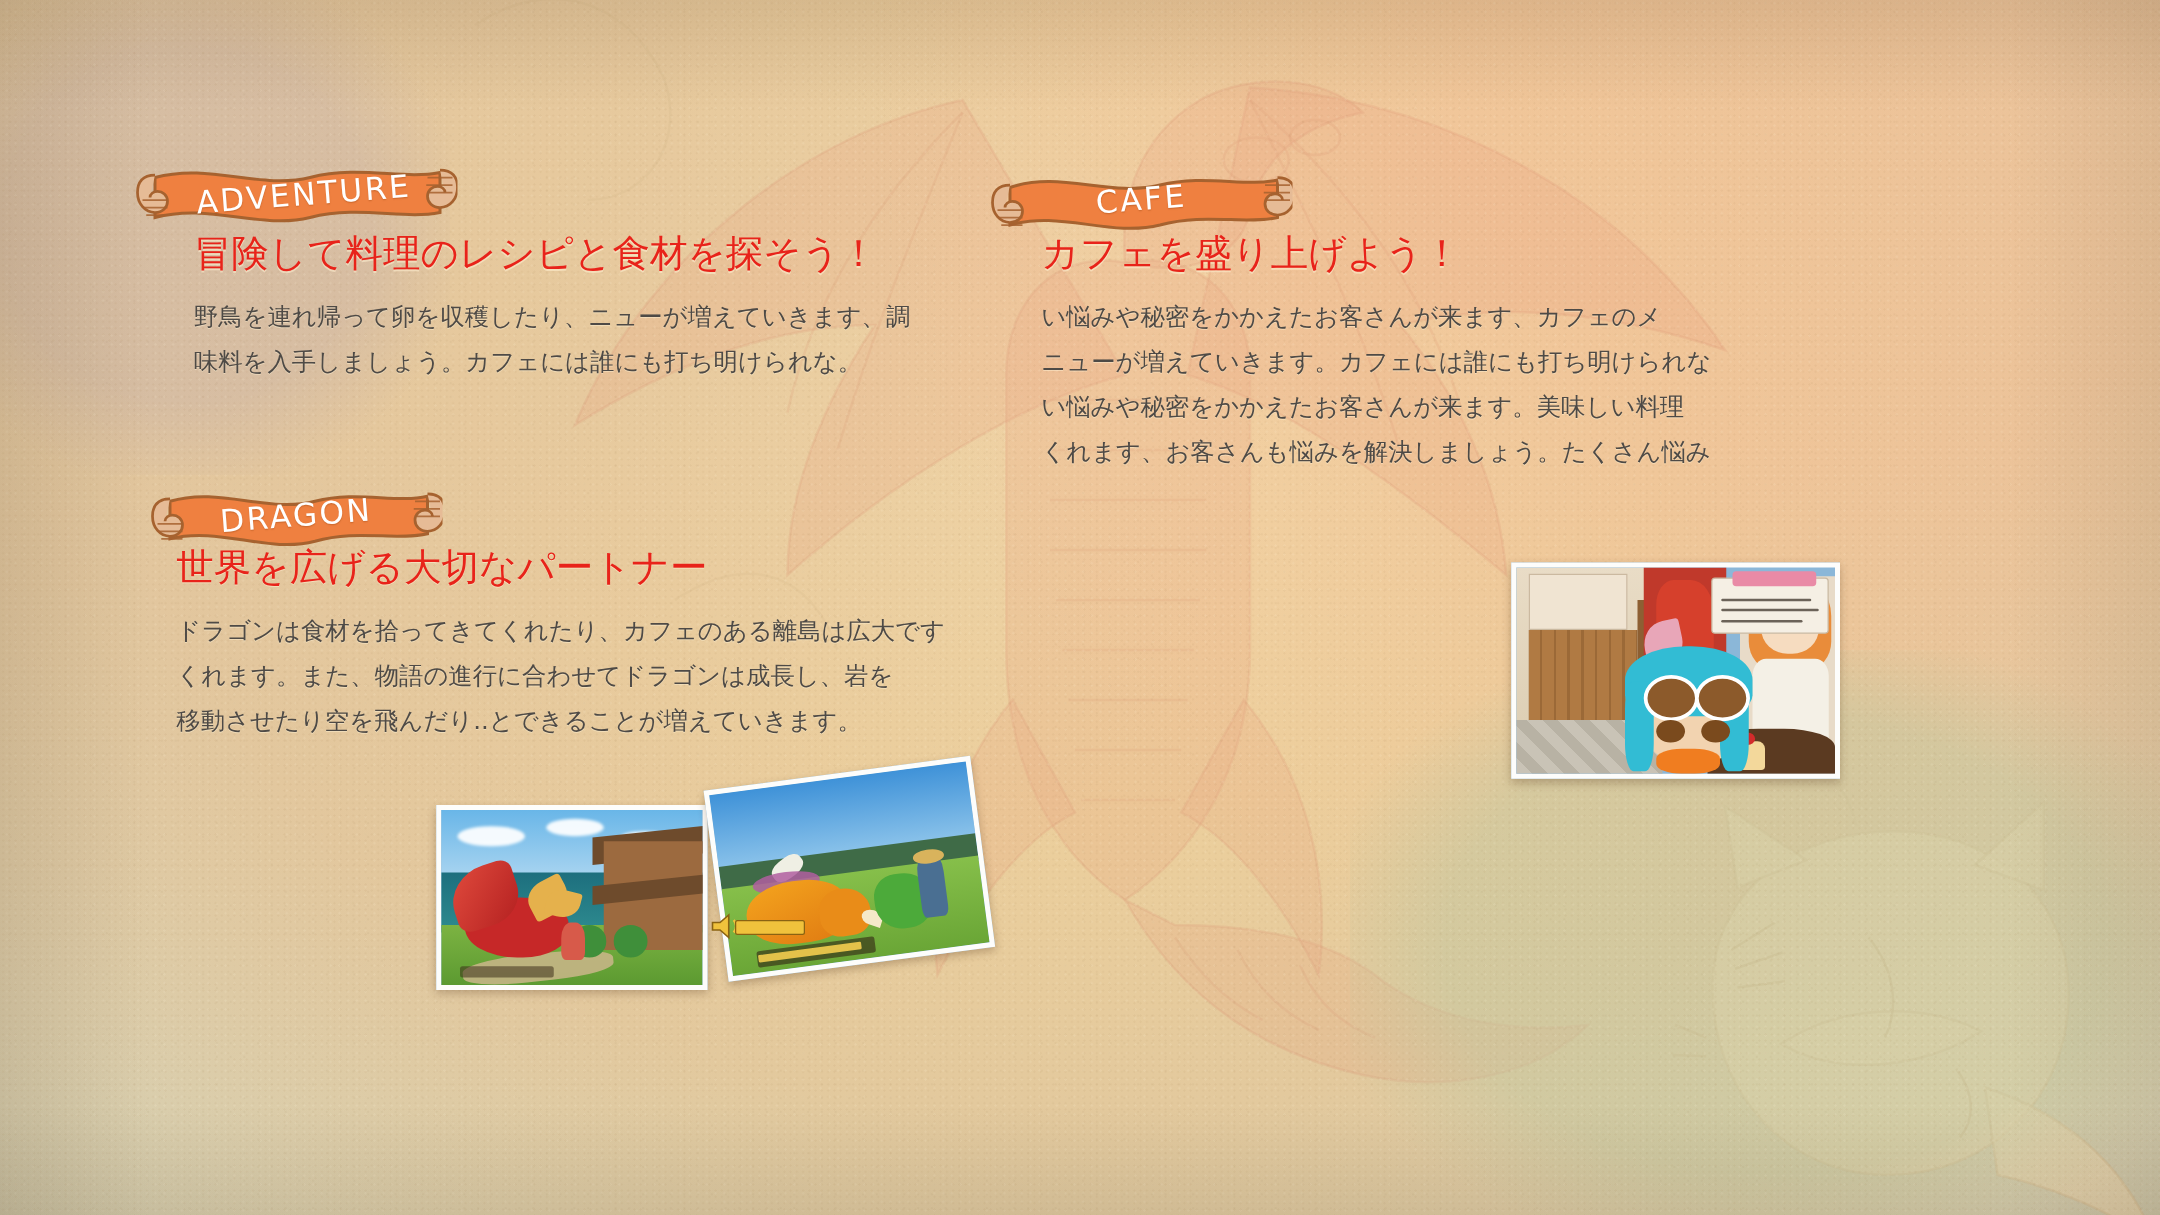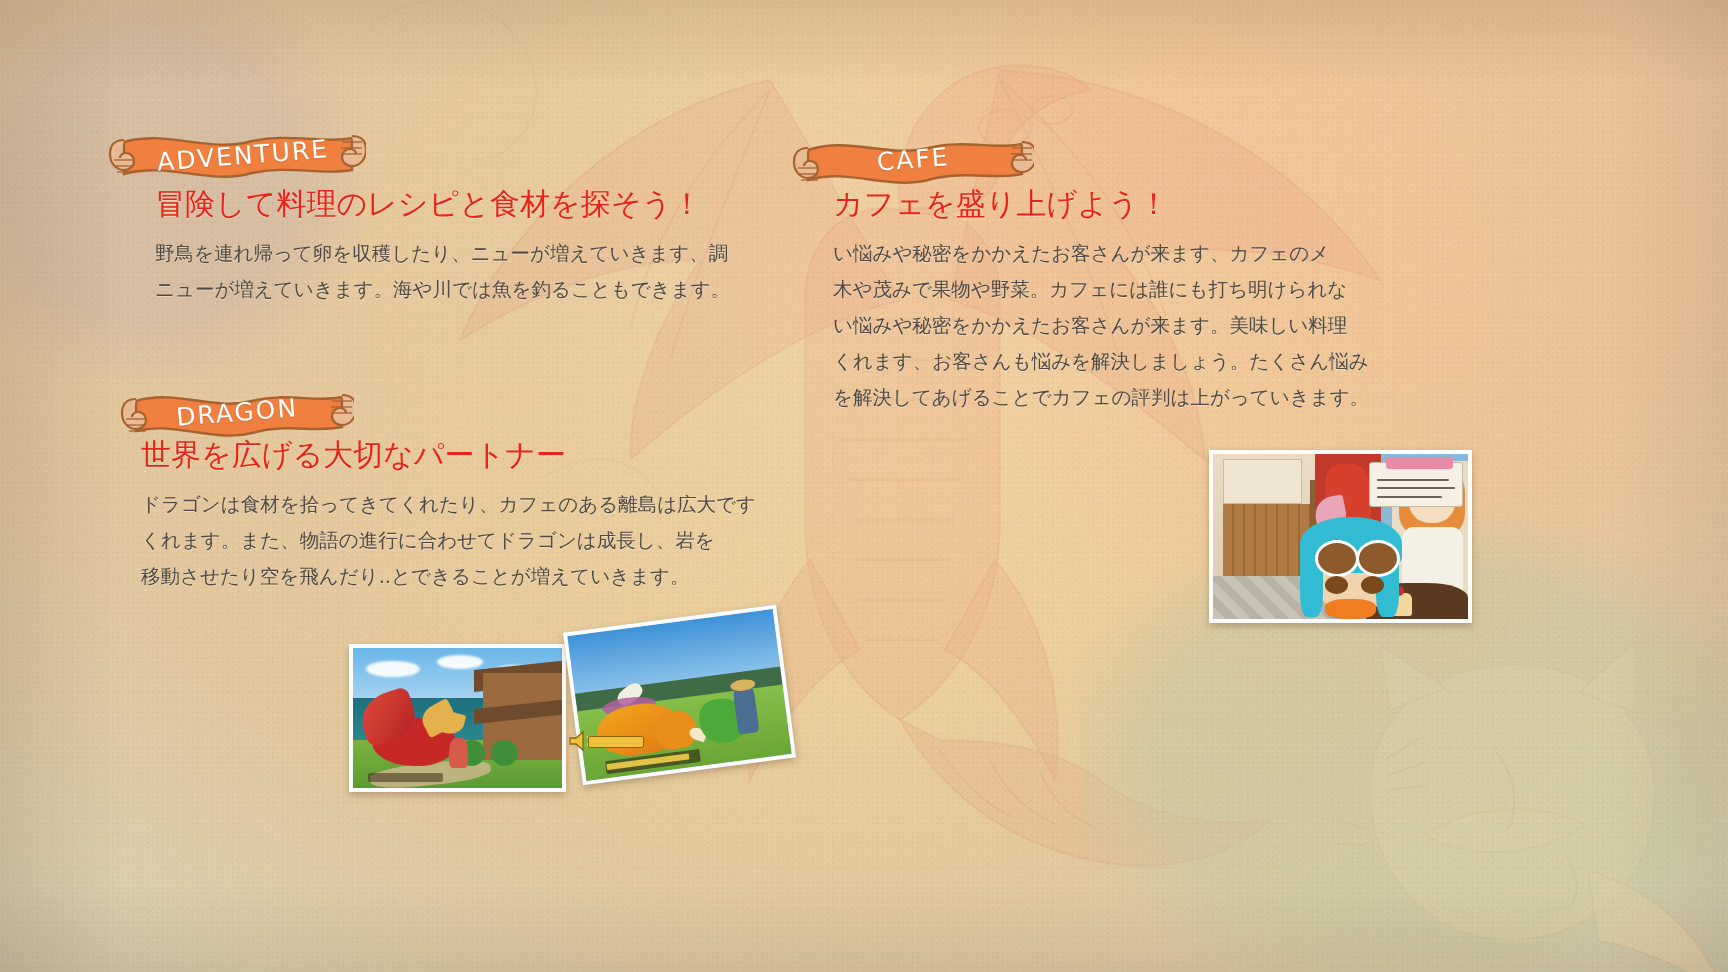--- a/index.html
+++ b/index.html
@@ -221,21 +221,21 @@
         <path d="M234 16 h20 M233 22 h21 M234 28 h20"></path>
       </g>
     </svg>
     <div class="btxt">ADVENTURE</div>
   </div>
 
   <div class="sect" style="left:139px;top:186px;margin-left:16px;">
     <div class="head">冒険して料理のレシピと食材を探そう！</div>
     <div class="body-lines">
       <div class="ln">野鳥を連れ帰って卵を収穫したり、ニューが増えていきます、調</div>
-      <div class="ln">ニューが増えていきます。海や川では魚を釣ることもできます。</div>
+      <div class="ln">味料を入手しましょう。カフェには誰にも打ち明けられな。</div>
     </div>
   </div>
 
   <div class="banner" style="left:120px;top:383px;width:234px;">
     <svg viewBox="0 0 234 58" width="234" height="58">
       <path d="M16 18 C56 6 94 28 132 18 C166 9 196 20 222 14 L222 44 C196 50 166 40 132 50 C94 60 56 38 16 48 Z" fill="#ef8040" stroke="#a6622f" stroke-width="2.4"></path>
       <g stroke="#a6622f" stroke-width="2.2" fill="#e6bb96">
         <path d="M16 16 c-10 0 -14 6 -14 14 c0 9 6 16 14 16 c6 0 10 -4 10 -9 c0 -5 -4 -8 -8 -8 c-3 0 -6 2 -6 5"></path>
         <path d="M222 12 c10 0 14 6 14 14 c0 9 -6 16 -14 16 c-6 0 -10 -4 -10 -9 c0 -5 4 -8 8 -8 c3 0 6 2 6 5"></path>
       </g>
@@ -268,24 +268,23 @@
         <path d="M220 18 h20 M219 24 h21 M220 30 h20"></path>
       </g>
     </svg>
     <div class="btxt" style="width:242px;">CAFE</div>
   </div>
 
   <div class="sect" style="left:833px;top:186px;">
     <div class="head">カフェを盛り上げよう！</div>
     <div class="body-lines">
       <div class="ln">い悩みや秘密をかかえたお客さんが来ます、カフェのメ</div>
-      <div class="ln">木や茂みで果物や野菜。カフェには誰にも打ち明けられな</div>
+      <div class="ln">ニューが増えていきます。カフェには誰にも打ち明けられな</div>
       <div class="ln">い悩みや秘密をかかえたお客さんが来ます。美味しい料理</div>
       <div class="ln">くれます、お客さんも悩みを解決しましょう。たくさん悩み</div>
-      <div class="ln">を解決してあげることでカフェの評判は上がっていきます。</div>
     </div>
   </div>
 
   <div class="shot" style="left:1209px;top:450px;width:255px;height:165px;">
     <div class="inner">
       <div class="s3-wall"></div>
       <div class="s3-banner"></div>
       <div class="s3-door"></div>
       <div class="s3-post"></div>
       <div class="s3-floor"></div>

